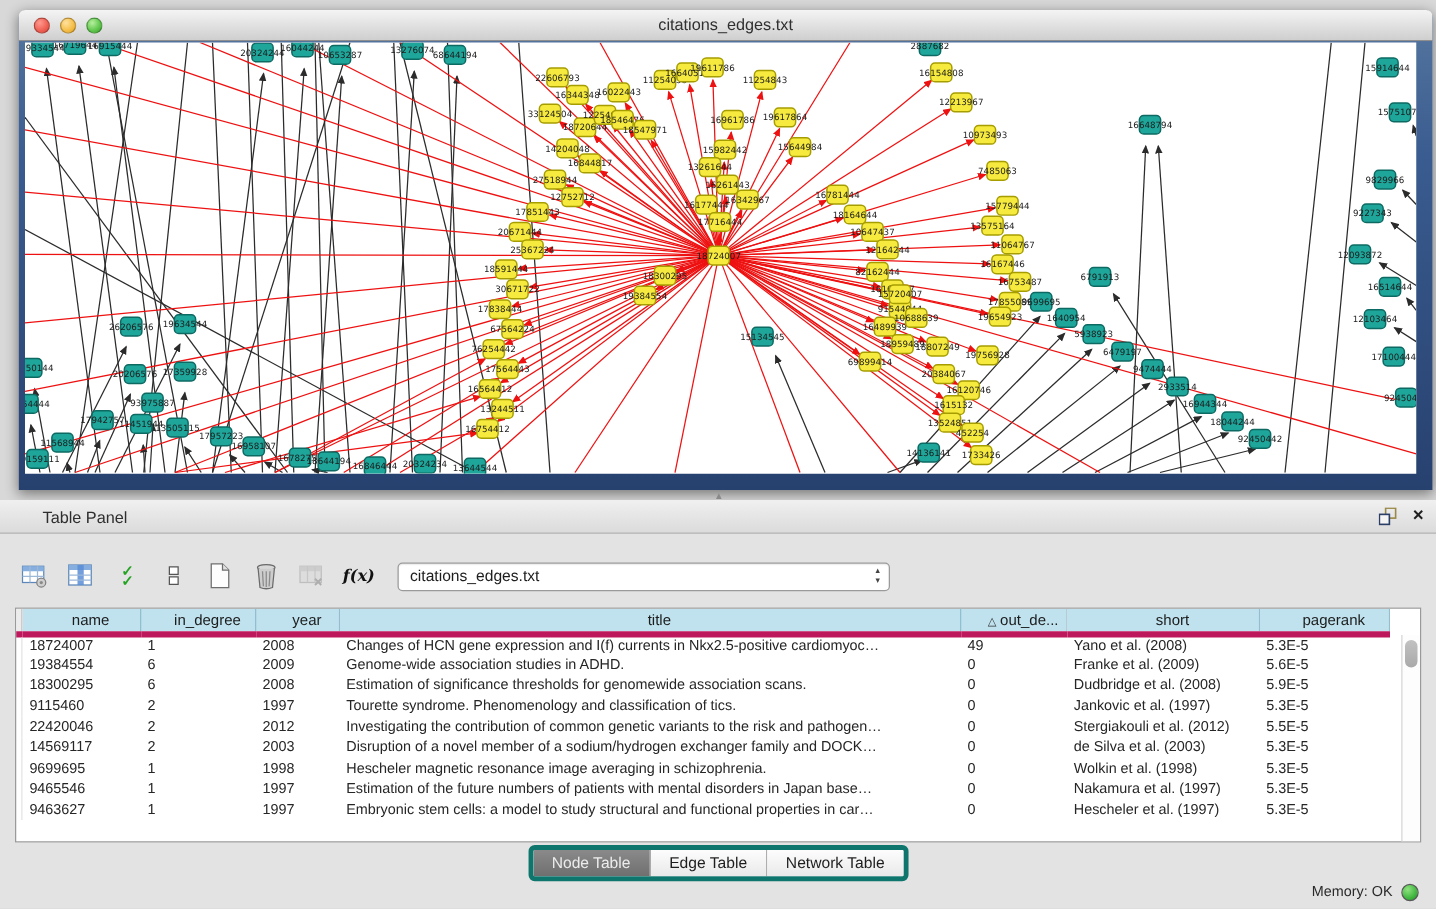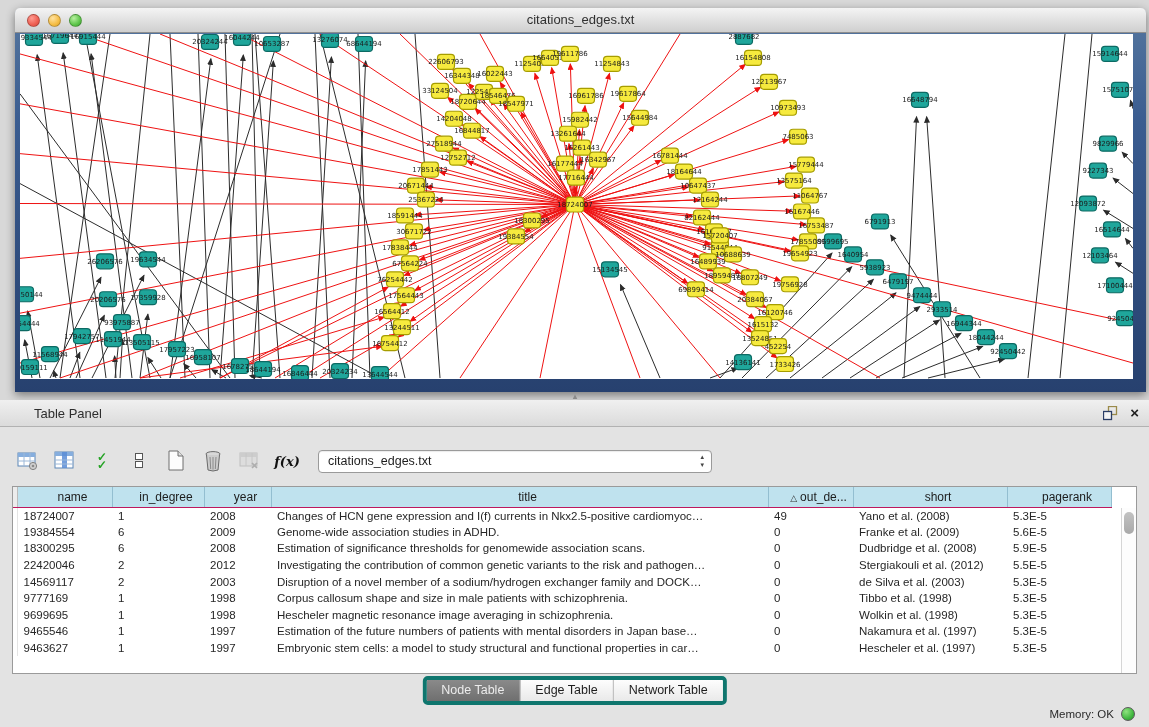--- a/index.html
+++ b/index.html
@@ -42,21 +42,21 @@
   .tb-btn { width:28px; height:28px; display:flex; align-items:center; justify-content:center; cursor:pointer; }
   .fx { font-family:"DejaVu Serif",serif; font-style:italic; font-weight:bold; font-size:13px; color:#111; }
   .combo { position:relative; margin-left:8px; width:394px; height:23px; background:#fff;
     border:1px solid #9a9a9a; border-radius:4px; font-size:12.5px; color:#1d1d1d;
     padding:3px 20px 0 9px; cursor:pointer; box-shadow:inset 0 1px 1px rgba(0,0,0,.08); }
   .combo .spin { position:absolute; right:7px; top:2px; font-size:7px; line-height:8.5px; color:#444; text-align:center; }
 
   .tablewrap { position:absolute; left:12px; top:86px; width:1125px; height:188px;
     background:#fff; border:1px solid #9a9a9a; }
   table.grid { border-collapse:collapse; table-layout:fixed; width:1098px; }
-  table.grid th { height:20px; background:#bfe2ee; border-right:1px solid #93bed0; border-bottom:1px solid #be185d;
+  table.grid th { height:20px; background:#bfe2ee; border-right:1px solid #93bed0; border-bottom:5px solid #be185d;
     font-size:12px; font-weight:normal; color:#1c1c1c; text-align:center; overflow:hidden; white-space:nowrap; cursor:pointer;padding-left:16px; }
   table.grid th.gutter { background:#ececec; border-right:1px solid #bcbcbc; }
   table.grid td { height:16.6px; font-size:11.5px; color:#262626; padding:0 0 0 6px;
     overflow:hidden; white-space:nowrap; }
   table.grid td.gutter { padding:0; border-right:1px solid #e4e4e4; }
   .sort-tri { font-size:9px; margin-right:3px; color:#333; }
   .vscroll { position:absolute; right:0; top:21px; bottom:0; width:15px; background:#fdfdfd; border-left:1px solid #d6d6d6; }
   .vthumb { position:absolute; left:2px; top:4px; width:10px; height:22px; border-radius:5px;
     background:linear-gradient(180deg,#c2c2c2,#a9a9a9); }
 
@@ -880,46 +880,46 @@
               <td>18300295</td>
               <td>6</td>
               <td>2008</td>
               <td>Estimation of significance thresholds for genomewide association scans.</td>
               <td>0</td>
               <td>Dudbridge et al. (2008)</td>
               <td>5.9E-5</td>
             </tr>
             <tr>
               <td class="gutter"></td>
+              <td>9115460</td>
+              <td>2</td>
+              <td>1997</td>
+              <td>Tourette syndrome. Phenomenology and classification of tics.</td>
+              <td>0</td>
+              <td>Jankovic et al. (1997)</td>
+              <td>5.3E-5</td>
+            </tr>
+            <tr>
+              <td class="gutter"></td>
               <td>22420046</td>
               <td>2</td>
               <td>2012</td>
               <td>Investigating the contribution of common genetic variants to the risk and pathogen…</td>
               <td>0</td>
               <td>Stergiakouli et al. (2012)</td>
               <td>5.5E-5</td>
             </tr>
             <tr>
               <td class="gutter"></td>
               <td>14569117</td>
               <td>2</td>
               <td>2003</td>
               <td>Disruption of a novel member of a sodium/hydrogen exchanger family and DOCK…</td>
               <td>0</td>
               <td>de Silva et al. (2003)</td>
-              <td>5.3E-5</td>
-            </tr>
-            <tr>
-              <td class="gutter"></td>
-              <td>9777169</td>
-              <td>1</td>
-              <td>1998</td>
-              <td>Corpus callosum shape and size in male patients with schizophrenia.</td>
-              <td>0</td>
-              <td>Tibbo et al. (1998)</td>
               <td>5.3E-5</td>
             </tr>
             <tr>
               <td class="gutter"></td>
               <td>9699695</td>
               <td>1</td>
               <td>1998</td>
               <td>Hescheler magnetic resonance image averaging in schizophrenia.</td>
               <td>0</td>
               <td>Wolkin et al. (1998)</td>

